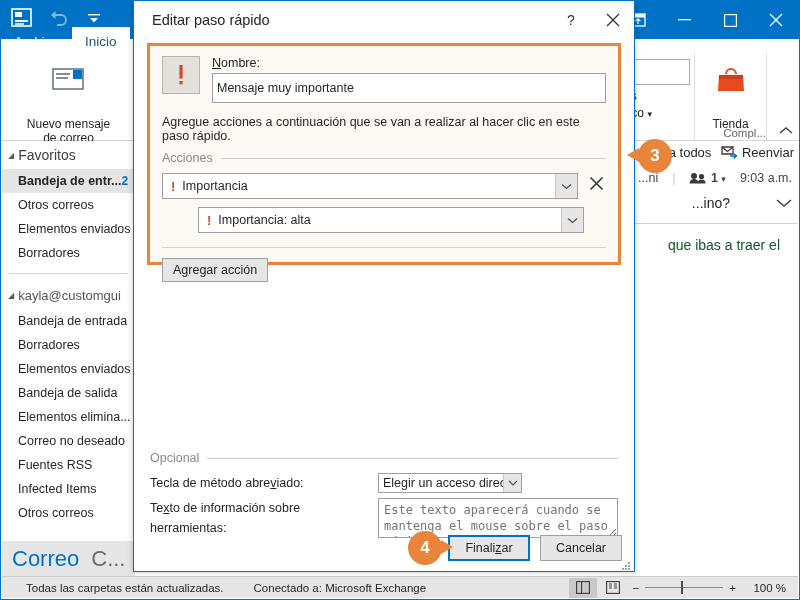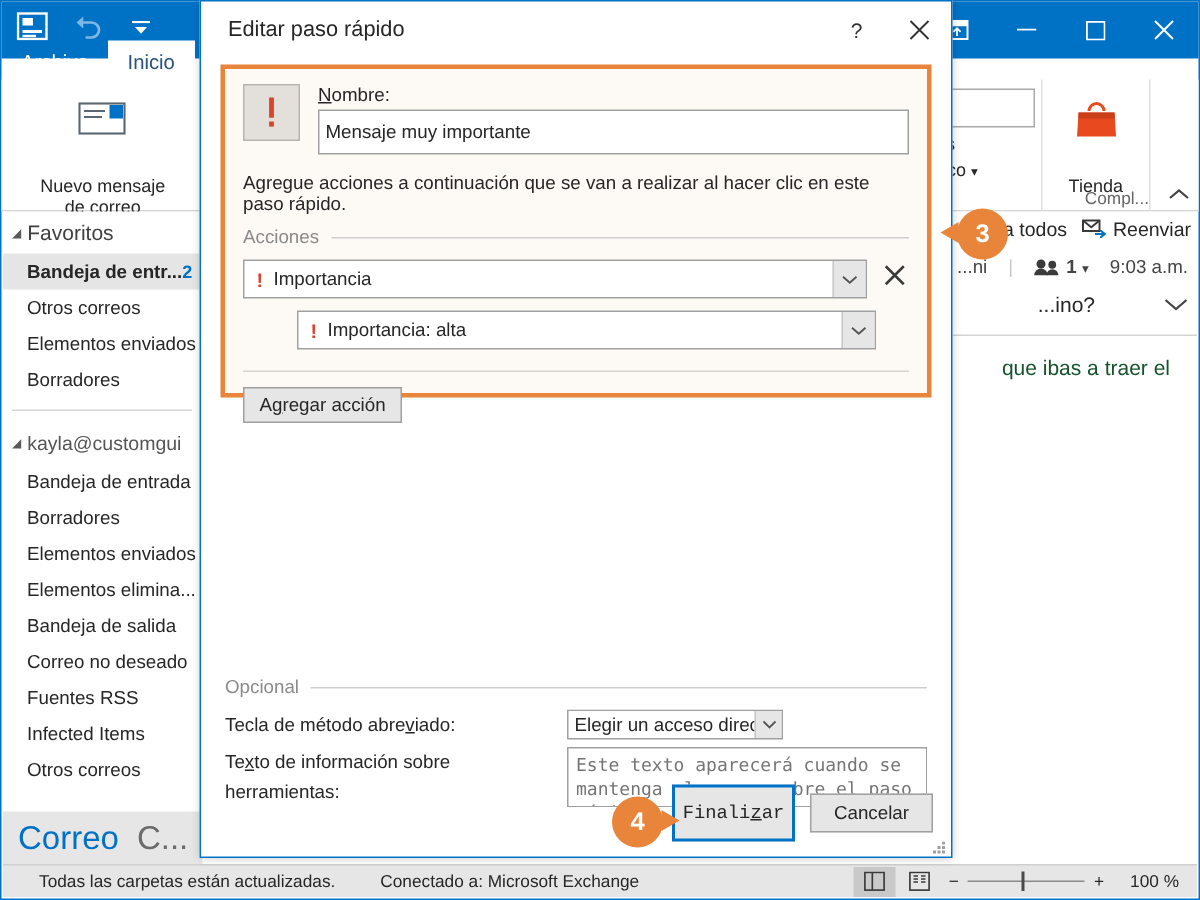--- a/index.html
+++ b/index.html
@@ -217,23 +217,23 @@
   }
   .tooltip-box {
     width: 240px; height: 40px; border: 1px solid #a0a0a0; background: #ffffff;
     font-size: 12px; color: #8a8a8a; padding: 3px 5px; line-height: 16px;
   }
 
   .dlg-footer {
     position: absolute; right: 12px; bottom: 10px; display: flex; gap: 10px; align-items: center;
   }
   .btn-primary {
-    width: 82px; height: 38px; border: 2px solid #0072c6; background: #e6e6e6;
+    width: 82px; height: 26px; border: 2px solid #0072c6; background: #e6e6e6;
     font-size: 12.5px; color: #262626; display: flex; align-items: center; justify-content: center;
-    font-family: Liberation Mono, monospace;
+    font-family: Liberation Sans, sans-serif;
   }
   .btn-normal {
     width: 82px; height: 26px; border: 1px solid #a0a0a0; background: #e6e6e6;
     font-size: 12.5px; color: #262626; display: flex; align-items: center; justify-content: center;
     font-family: "Liberation Sans", sans-serif;
   }
   .grip { position: absolute; right: 3px; bottom: 3px; width: 10px; height: 10px; }
 
   
   .callout {
@@ -404,24 +404,24 @@
       <div class="nav-item">
         <span>Bandeja de entrada</span>
       </div>
       <div class="nav-item">
         <span>Borradores</span>
       </div>
       <div class="nav-item">
         <span>Elementos enviados</span>
       </div>
       <div class="nav-item">
+        <span>Bandeja de salida</span>
+      </div>
+      <div class="nav-item">
         <span>Elementos elimina...</span>
-      </div>
-      <div class="nav-item">
-        <span>Bandeja de salida</span>
       </div>
       <div class="nav-item">
         <span>Correo no deseado</span>
       </div>
       <div class="nav-item">
         <span>Fuentes RSS</span>
       </div>
       <div class="nav-item">
         <span>Infected Items</span>
       </div>

